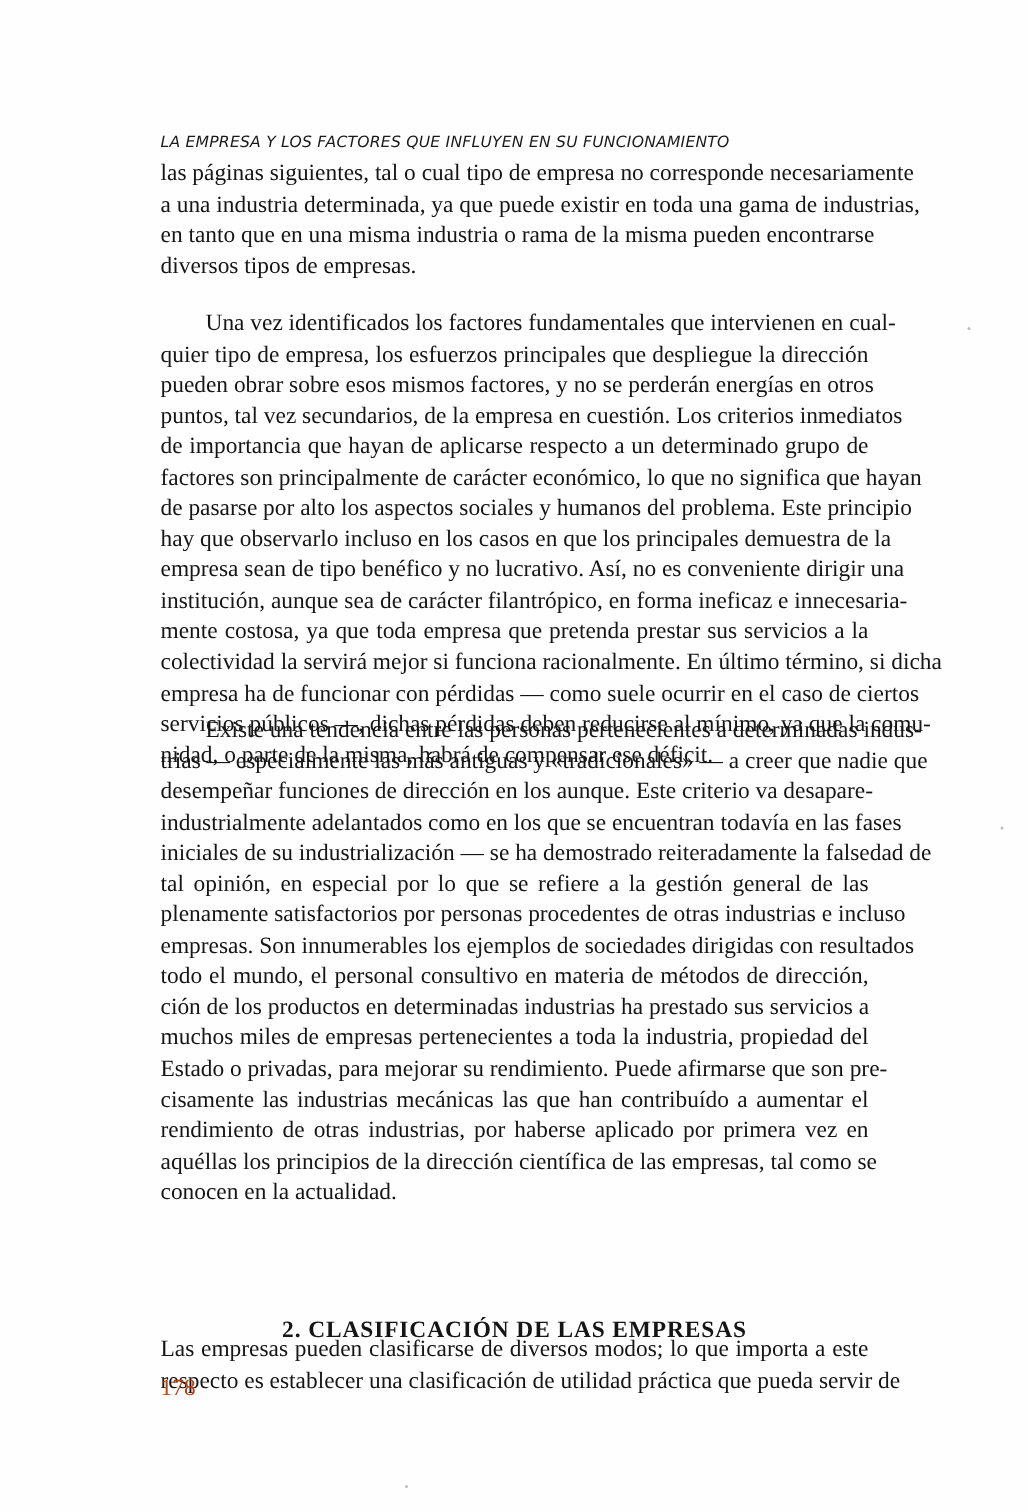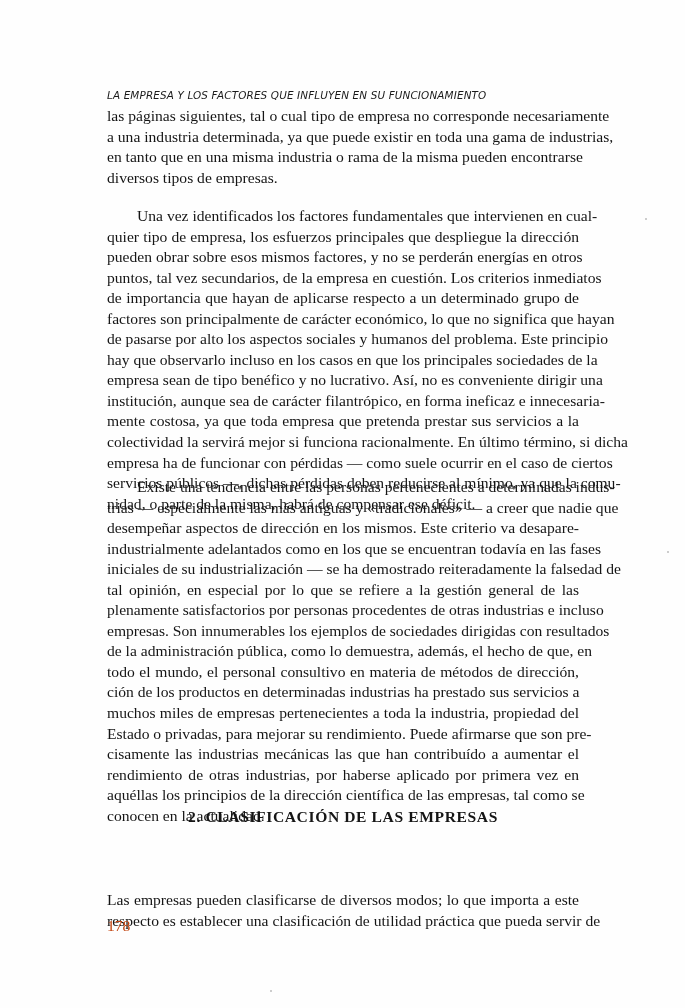--- a/index.html
+++ b/index.html
@@ -16,21 +16,21 @@
     color: #151515; text-align: justify;
   }
   .body-text .ln { display: block; text-align: justify; text-align-last: justify; white-space: nowrap; height: 20.55px; }
   .body-text .ln.last { text-align-last: left; }
   .body-text .ln.indent { padding-left: 30px; font-family: Liberation Serif, serif; }
   #para-1 { top: 106px; }
   #para-2 { top: 206px; }
   #para-3 { top: 477px; }
   #para-4 { top: 890px; }
   .section-heading {
-    position: absolute; left: 107px; top: 808px; width: 472px;
+    position: absolute; left: 107px; top: 878px; width: 472px;
     text-align: center; font-family: "Liberation Serif", serif;
     font-weight: bold; font-size: 15.6px; letter-spacing: 0.6px; color: #151515;
   }
   .folio {
     position: absolute; left: 107px; top: 917px;
     font-family: "Liberation Serif", serif; font-size: 15.6px; color: #c2410c;
   }
   .speck { position: absolute; width: 2px; height: 2px; background: #bdbdbd; border-radius: 1px; }
 </style>
 </head>
@@ -46,39 +46,38 @@
       <span class="ln last">diversos tipos de empresas.</span>
     </div>
   <div class="body-text" id="para-2">
       <span class="ln indent">Una vez identificados los factores fundamentales que intervienen en cual-</span>
       <span class="ln">quier tipo de empresa, los esfuerzos principales que despliegue la dirección</span>
       <span class="ln">pueden obrar sobre esos mismos factores, y no se perderán energías en otros</span>
       <span class="ln">puntos, tal vez secundarios, de la empresa en cuestión. Los criterios inmediatos</span>
       <span class="ln">de importancia que hayan de aplicarse respecto a un determinado grupo de</span>
       <span class="ln">factores son principalmente de carácter económico, lo que no significa que hayan</span>
       <span class="ln">de pasarse por alto los aspectos sociales y humanos del problema. Este principio</span>
-      <span class="ln">hay que observarlo incluso en los casos en que los principales sociedades de la</span>
+      <span class="ln">hay que observarlo incluso en los casos en que los principales demuestra de la</span>
       <span class="ln">empresa sean de tipo benéfico y no lucrativo. Así, no es conveniente dirigir una</span>
       <span class="ln">institución, aunque sea de carácter filantrópico, en forma ineficaz e innecesaria-</span>
       <span class="ln">mente costosa, ya que toda empresa que pretenda prestar sus servicios a la</span>
       <span class="ln">colectividad la servirá mejor si funciona racionalmente. En último término, si dicha</span>
       <span class="ln">empresa ha de funcionar con pérdidas — como suele ocurrir en el caso de ciertos</span>
       <span class="ln">servicios públicos —, dichas pérdidas deben reducirse al mínimo, ya que la comu-</span>
       <span class="ln last">nidad, o parte de la misma, habrá de compensar ese déficit.</span>
     </div>
   <div class="body-text" id="para-3">
       <span class="ln indent">Existe una tendencia entre las personas pertenecientes a determinadas indus-</span>
       <span class="ln">trias — especialmente las más antiguas y «tradicionales» — a creer que nadie que</span>
-      <span class="ln">desempeñar aspectos de dirección en los mismos. Este criterio va desapare-</span>
+      <span class="ln">desempeñar funciones de dirección en los aunque. Este criterio va desapare-</span>
       <span class="ln">industrialmente adelantados como en los que se encuentran todavía en las fases</span>
       <span class="ln">iniciales de su industrialización — se ha demostrado reiteradamente la falsedad de</span>
       <span class="ln">tal opinión, en especial por lo que se refiere a la gestión general de las</span>
       <span class="ln">plenamente satisfactorios por personas procedentes de otras industrias e incluso</span>
       <span class="ln">empresas. Son innumerables los ejemplos de sociedades dirigidas con resultados</span>
-      <span class="ln">de la administración pública, como lo demuestra, además, el hecho de que, en</span>
       <span class="ln">todo el mundo, el personal consultivo en materia de métodos de dirección,</span>
       <span class="ln">ción de los productos en determinadas industrias ha prestado sus servicios a</span>
       <span class="ln">muchos miles de empresas pertenecientes a toda la industria, propiedad del</span>
       <span class="ln">Estado o privadas, para mejorar su rendimiento. Puede afirmarse que son pre-</span>
       <span class="ln">cisamente las industrias mecánicas las que han contribuído a aumentar el</span>
       <span class="ln">rendimiento de otras industrias, por haberse aplicado por primera vez en</span>
       <span class="ln">aquéllas los principios de la dirección científica de las empresas, tal como se</span>
       <span class="ln last">conocen en la actualidad.</span>
     </div>
 

